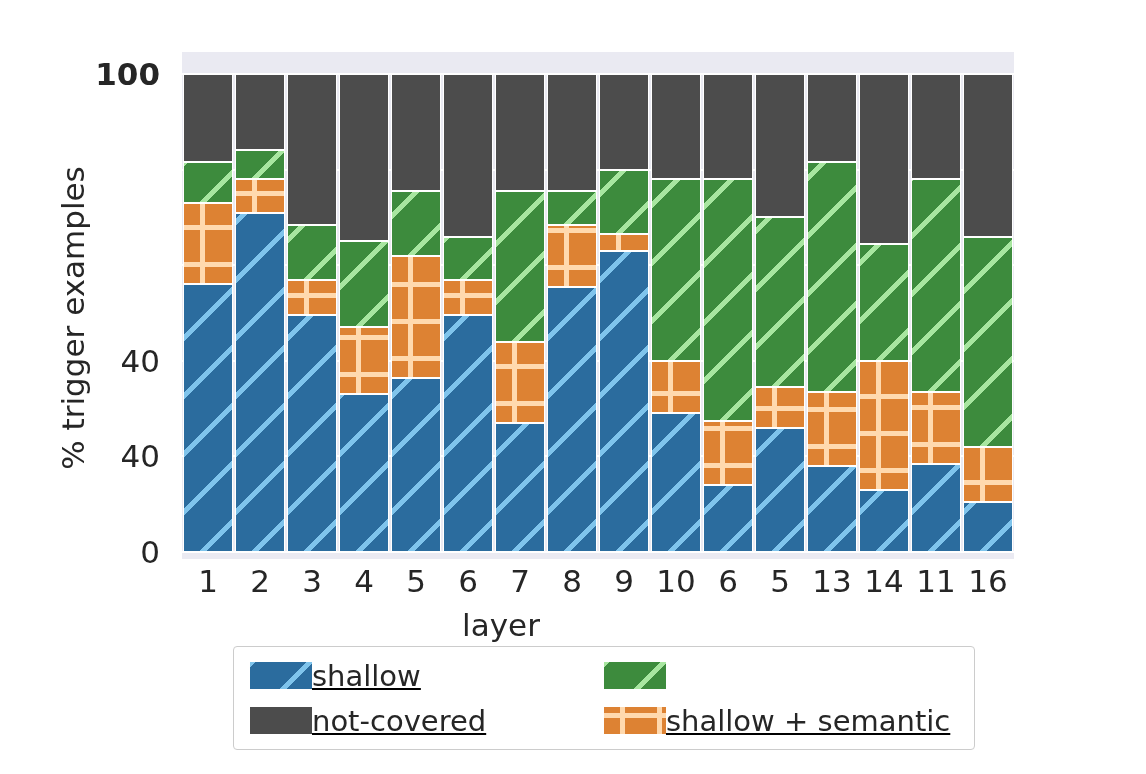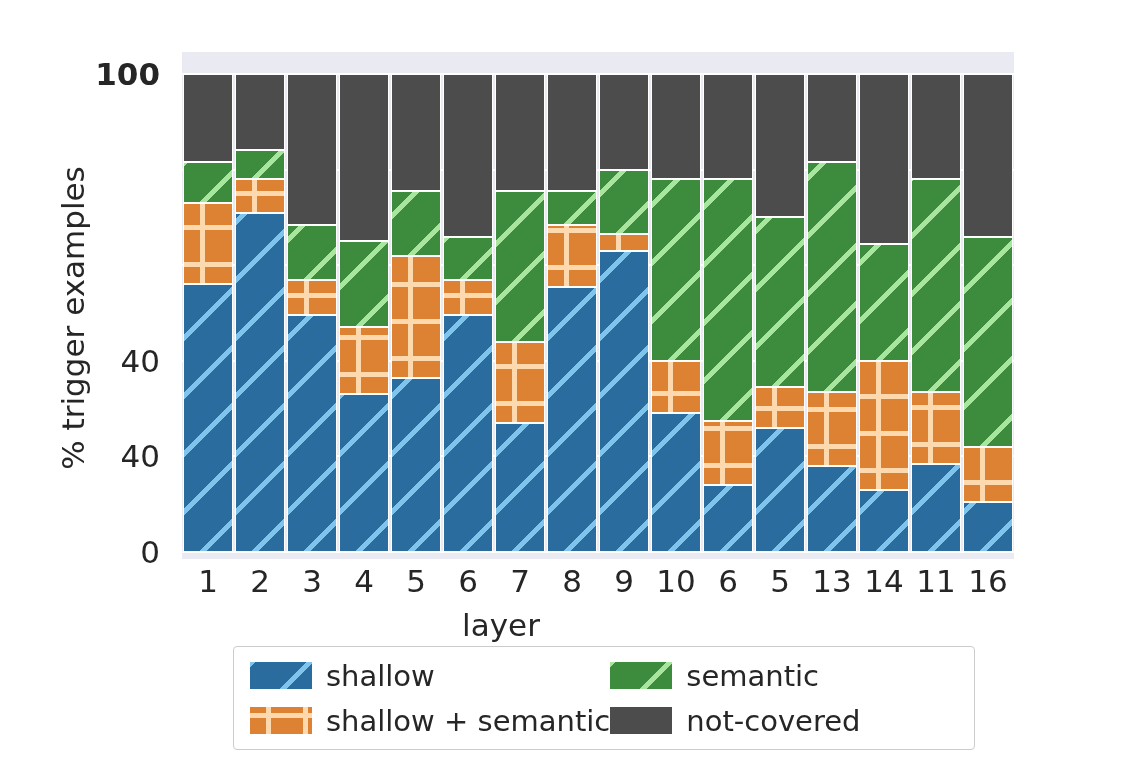--- a/index.html
+++ b/index.html
@@ -167,21 +167,21 @@
     box-sizing: border-box;
     display: grid;
     grid-template-columns: 1fr 1fr;
     grid-template-rows: 1fr 1fr;
     align-items: center;
     padding: 6px 16px;
   }
   .legend-item {
     display: flex;
     align-items: center;
-    gap: 14px;
+    text-decoration: underline;
   }
   .legend-swatch {
     width: 62px;
     height: 27px;
     flex: 0 0 auto;
     box-sizing: border-box;
   }
   .legend-swatch.seg-shallow,
   .legend-swatch.seg-semantic {
     background-size: auto;
@@ -335,25 +335,24 @@
   <div id="xlabel"><span>layer</span></div>
   <div id="ylabel">% trigger examples</div>
 
   <div id="legend">
       <div class="legend-item">
         <span class="legend-swatch seg-shallow"></span>
         <span class="legend-label">shallow</span>
       </div>
       <div class="legend-item">
         <span class="legend-swatch seg-semantic"></span>
-        <span class="legend-label">semantic</span>
+      </div>
+      <div class="legend-item">
+        <span class="legend-swatch seg-notcovered"></span>
+        <span class="legend-label">not-covered</span>
       </div>
       <div class="legend-item">
         <span class="legend-swatch seg-both"></span>
         <span class="legend-label">shallow + semantic</span>
       </div>
-      <div class="legend-item">
-        <span class="legend-swatch seg-notcovered"></span>
-        <span class="legend-label">not-covered</span>
-      </div>
     </div>
 
 </div>
 
 </body></html>

